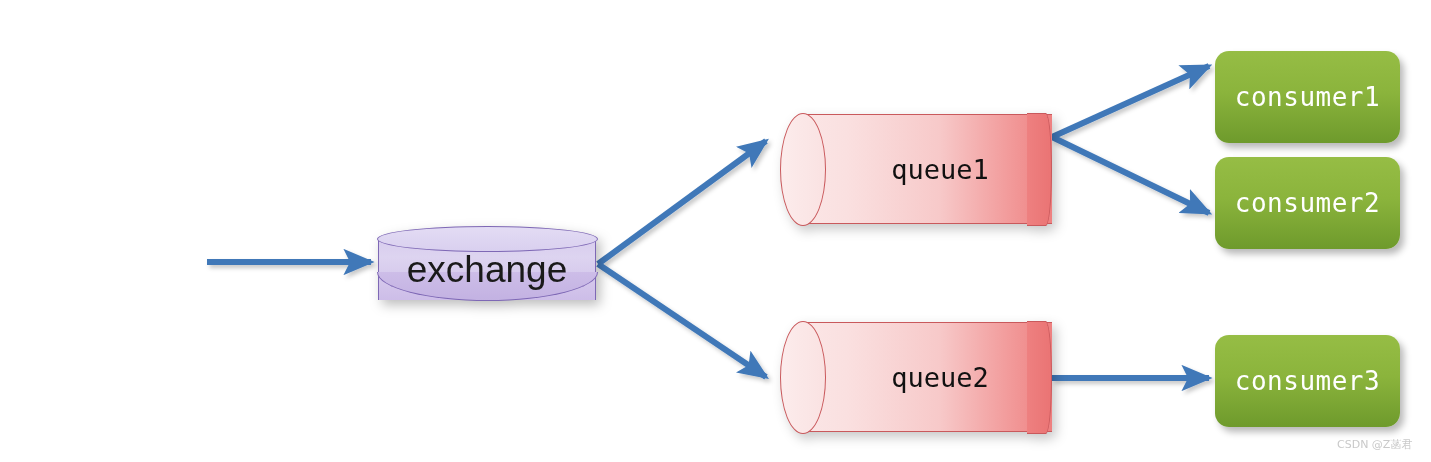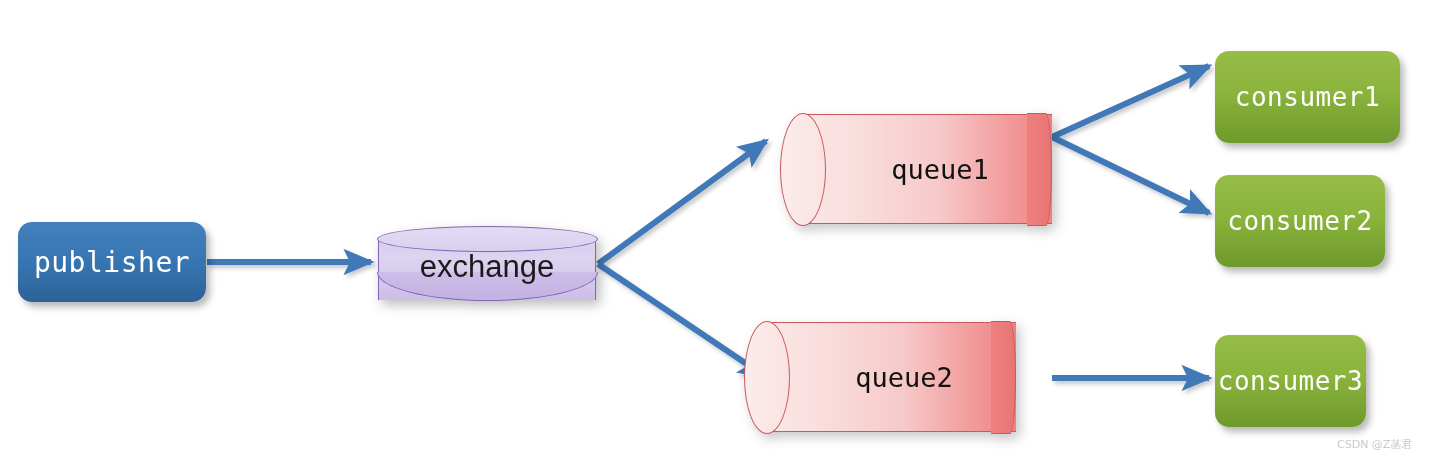--- a/index.html
+++ b/index.html
@@ -81,21 +81,21 @@
     border: 1.5px solid #7e68b5;
     background: linear-gradient(to bottom, #e3dcf4 0%, #d9d0ef 100%);
     border-radius: 50%;
     box-sizing: border-box;
   }
   .vcyl .lbl {
     position: absolute;
     left: 0; right: 0;
     text-align: center;
     font-family: "Liberation Sans", sans-serif;
-    font-size: 31px;
+    font-size: 37px;
     color: #1a1a1a;
     white-space: nowrap;
   }
 
   
   .hcyl {
     filter: drop-shadow(4px 5px 6px rgba(0,0,0,0.22));
   }
   .hcyl .body {
     position: absolute;
@@ -161,52 +161,49 @@
     <g filter="url(#edgeShadow)" stroke="#4078b8" stroke-width="6" fill="none" marker-end="url(#arrowhead)" stroke-linecap="butt">
       <line x1="207" y1="262" x2="371" y2="262"></line>
       <line x1="598" y1="264" x2="766" y2="141"></line>
       <line x1="598" y1="264" x2="766" y2="377"></line>
       <line x1="1052" y1="137" x2="1209" y2="66"></line>
       <line x1="1052" y1="137" x2="1209" y2="213"></line>
       <line x1="1052" y1="378" x2="1209" y2="378"></line>
     </g>
   </svg>
 
-  <div class="node rrect pub-box" style="left:18px; top:222px; width:188px; height:80px;">
-    <span class="lbl">publisher</span>
-  </div>
 
   <div class="node vcyl" style="left:378px; top:226px; width:218px; height:74px;">
     <div class="body" style="top:13px; height:61px;"></div>
     <div class="cap-bottom" style="top:46px; height:28px;"></div>
     <div class="cap-top" style="top:0px; height:26px;"></div>
     <div class="lbl" style="top:23px;">exchange</div>
   </div>
 
   <div class="node hcyl" style="left:780px; top:82px; width:272px; height:110px;margin-top:32px;">
     <div class="body" style="left:22px; right:0px;"></div>
     <div class="cap-right" style="right:0px; width:24px;"></div>
     <div class="cap-left" style="left:0px; width:46px;"></div>
     <div class="lbl">queue1</div>
   </div>
 
-  <div class="node hcyl" style="left:744px; top:322px; width:272px; height:110px;">
+  <div class="node hcyl" style="left:780px; top:322px; width:272px; height:110px;">
     <div class="body" style="left:22px; right:0px;"></div>
     <div class="cap-right" style="right:0px; width:24px;"></div>
     <div class="cap-left" style="left:0px; width:46px;"></div>
     <div class="lbl">queue2</div>
   </div>
 
   <div class="node rrect cons-box" style="left:1215px; top:20px; width:185px; height:92px;margin-top:31px;">
     <span class="lbl">consumer1</span>
   </div>
 
-  <div class="node rrect cons-box" style="left:1215px; top:175px; width:170px; height:92px;text-align:center;">
+  <div class="node rrect cons-box" style="left:1215px; top:157px; width:185px; height:92px;text-align:center;">
     <span class="lbl">consumer2</span>
   </div>
 
-  <div class="node rrect cons-box" style="left:1215px; top:335px; width:151px; height:92px;">
+  <div class="node rrect cons-box" style="left:1215px; top:335px; width:185px; height:92px;">
     <span class="lbl">consumer3</span>
   </div>
 
   <div class="watermark" style="left:1337px; top:437px;">CSDN @Z菡君</div>
 
 </div>
 
 </body></html>

